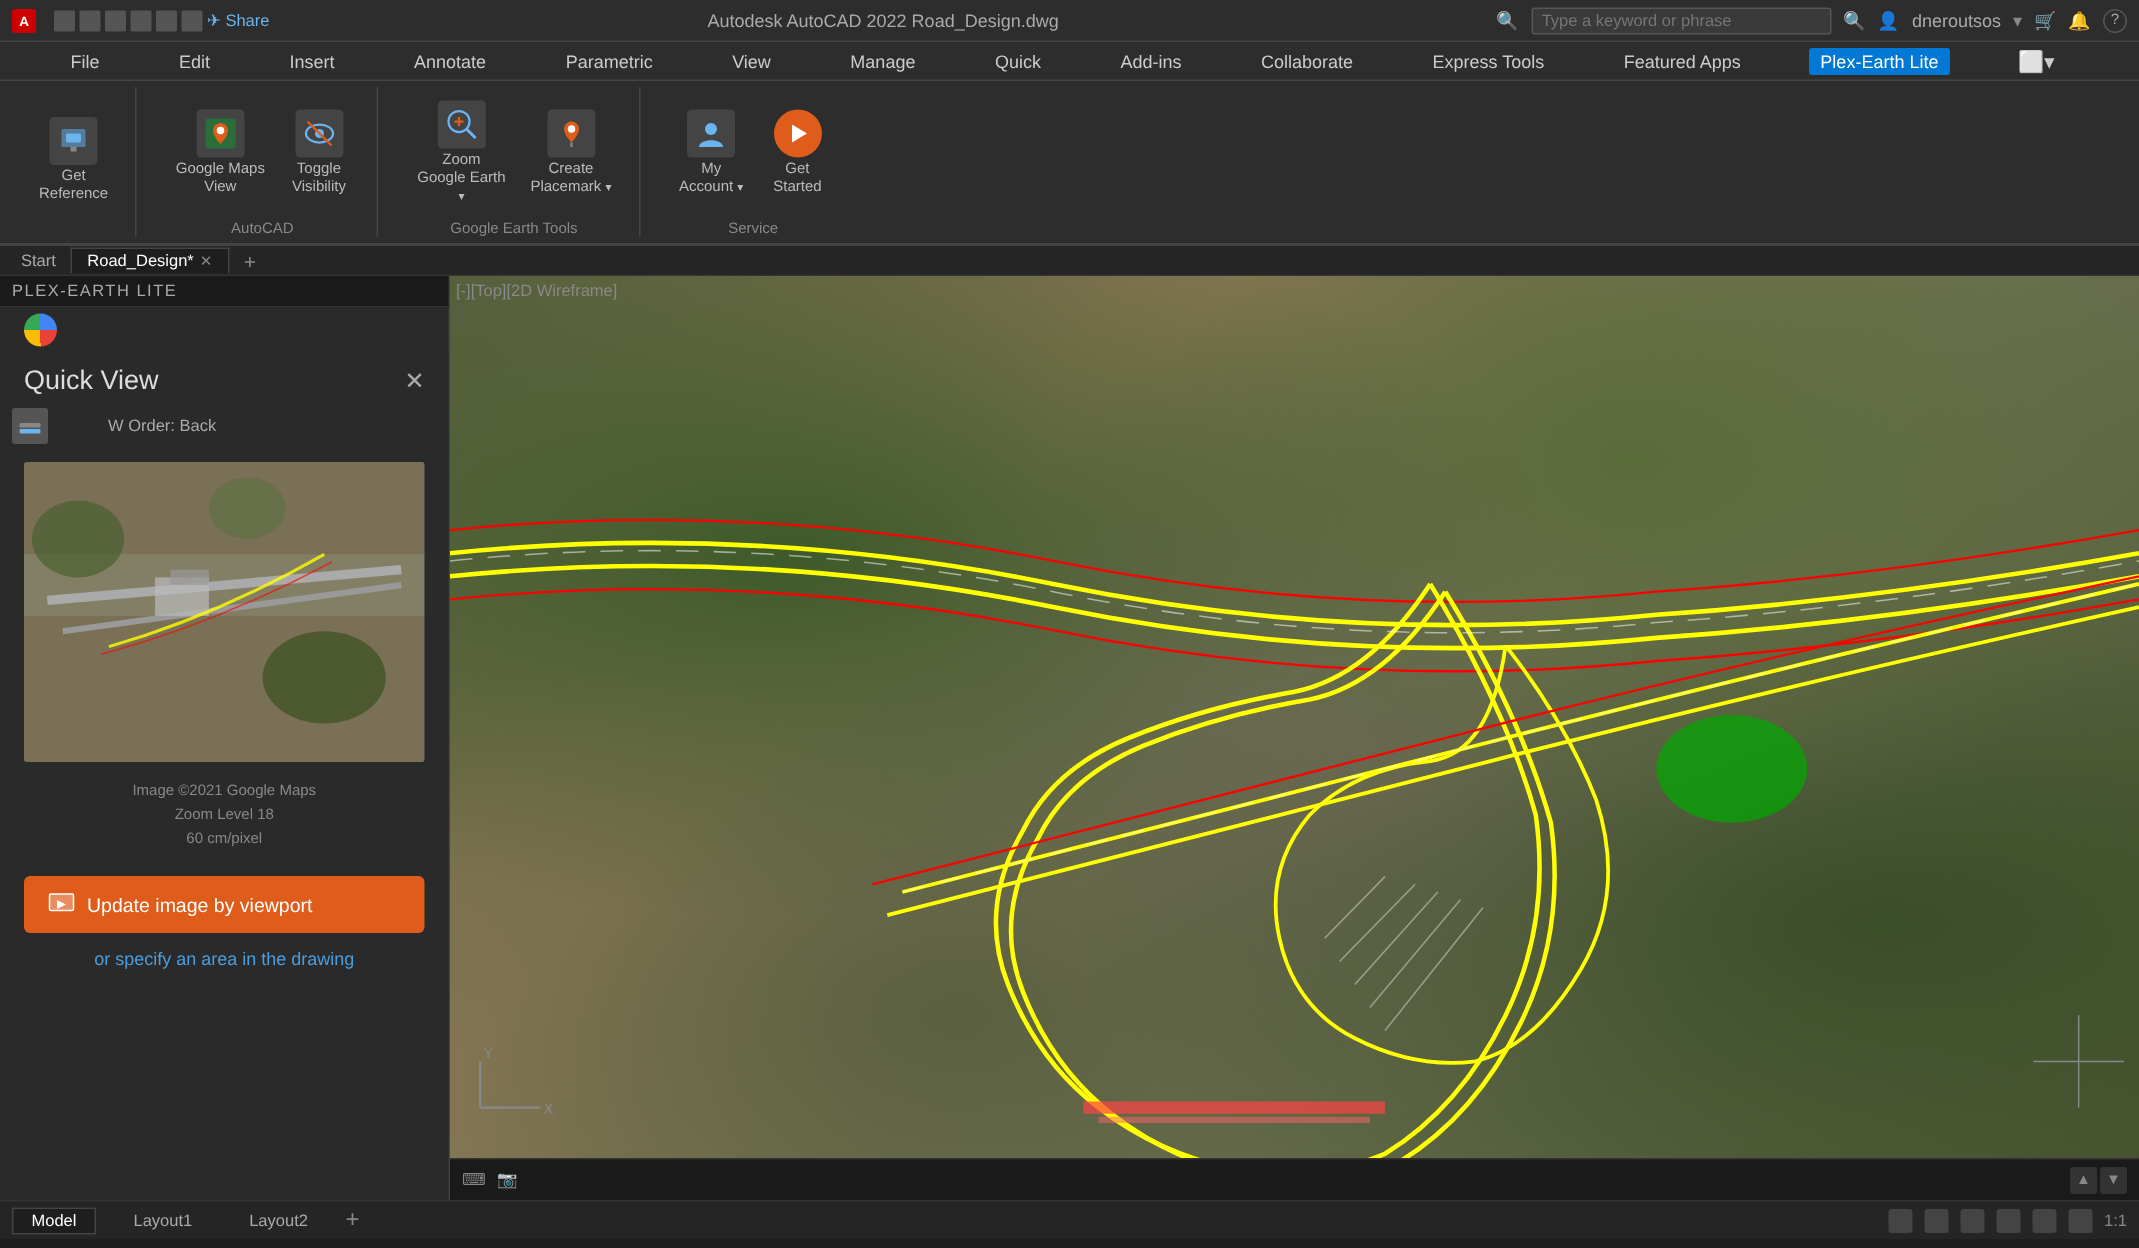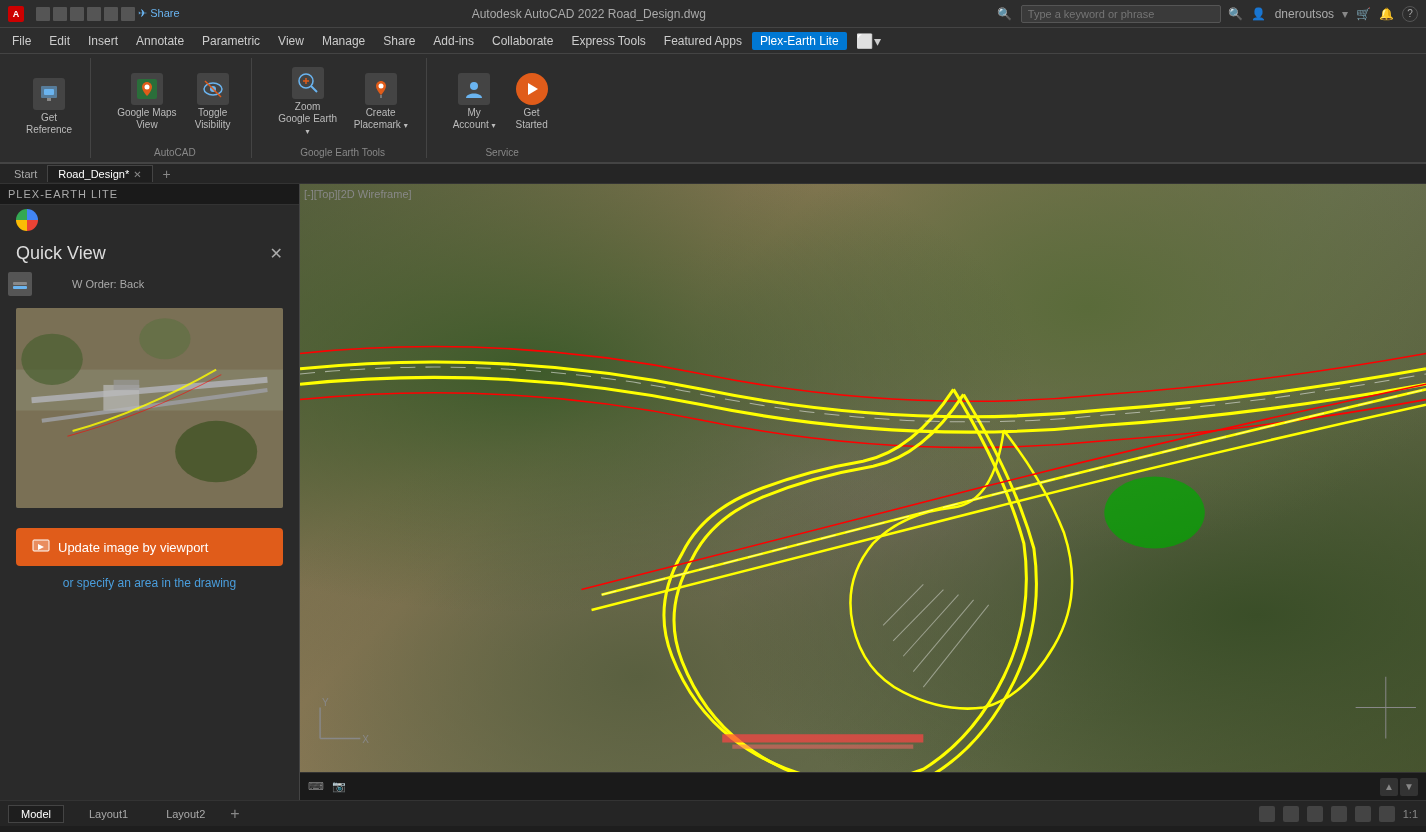--- a/index.html
+++ b/index.html
@@ -37,20 +37,21 @@
       padding: 0 4px;
       border-bottom: 1px solid #444;
       gap: 2px;
     }
     .menu-item {
       padding: 2px 8px;
       color: #ccc;
       font-size: 12px;
       cursor: pointer;
       border-radius: 2px;
+      margin-left: 35px;
     }
     .menu-item.active { background: #0078d4; color: white; }
 
     
     #ribbon {
       height: 110px;
       background: #2d2d2d;
       border-bottom: 2px solid #444;
       display: flex;
       flex-direction: column;
@@ -381,21 +382,21 @@
 </div>
 
 <div id="menu-bar">
   <span class="menu-item">File</span>
   <span class="menu-item">Edit</span>
   <span class="menu-item">Insert</span>
   <span class="menu-item">Annotate</span>
   <span class="menu-item">Parametric</span>
   <span class="menu-item">View</span>
   <span class="menu-item">Manage</span>
-  <span class="menu-item">Share</span>
+  <span class="menu-item">Quick</span>
   <span class="menu-item">Add-ins</span>
   <span class="menu-item">Collaborate</span>
   <span class="menu-item">Express Tools</span>
   <span class="menu-item">Featured Apps</span>
   <span class="menu-item active">Plex-Earth Lite</span>
   <span class="menu-item" style="font-size:14px;">⬜▾</span>
 </div>
 
 <div id="ribbon">
   <div id="ribbon-content">
@@ -569,20 +570,23 @@
           <ellipse cx="150" cy="30" rx="25" ry="20" fill="#5a7040" opacity="0.6"></ellipse>
 
           <rect x="90" y="75" width="35" height="25" fill="#bbb" opacity="0.7"></rect>
           <rect x="100" y="70" width="25" height="10" fill="#999" opacity="0.7"></rect>
 
           <path d="M60,120 Q130,100 200,60" stroke="#ffff00" stroke-width="2" fill="none" opacity="0.8"></path>
           <path d="M55,125 Q130,105 205,65" stroke="#ff0000" stroke-width="1" fill="none" opacity="0.6"></path>
         </svg>
       </div>
 
+      <div id="image-copyright">
+        <span>Image ©2021 Google Maps<br>Zoom Level 18<br>60 cm/pixel</span>
+      </div>
 
       <button id="update-btn">
         <svg width="18" height="18" viewBox="0 0 18 18">
           <rect x="1" y="2" width="16" height="11" rx="1" fill="rgba(255,255,255,0.3)" stroke="white" stroke-width="1"></rect>
           <polygon points="6,6 12,9 6,12" fill="white"></polygon>
         </svg>
         <span>Update image by viewport</span>
       </button>
 
       <div id="specify-link">

